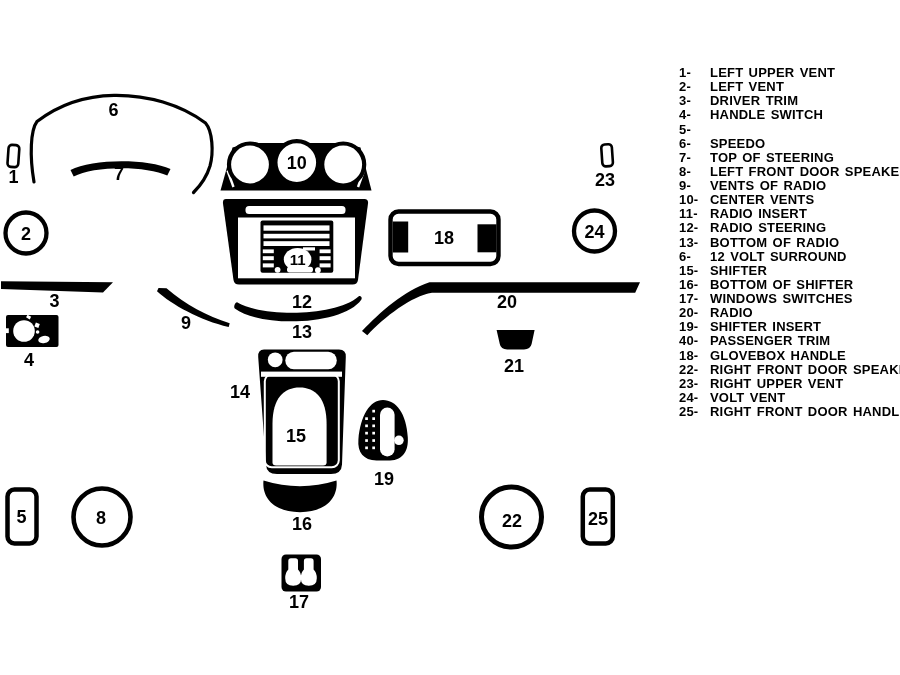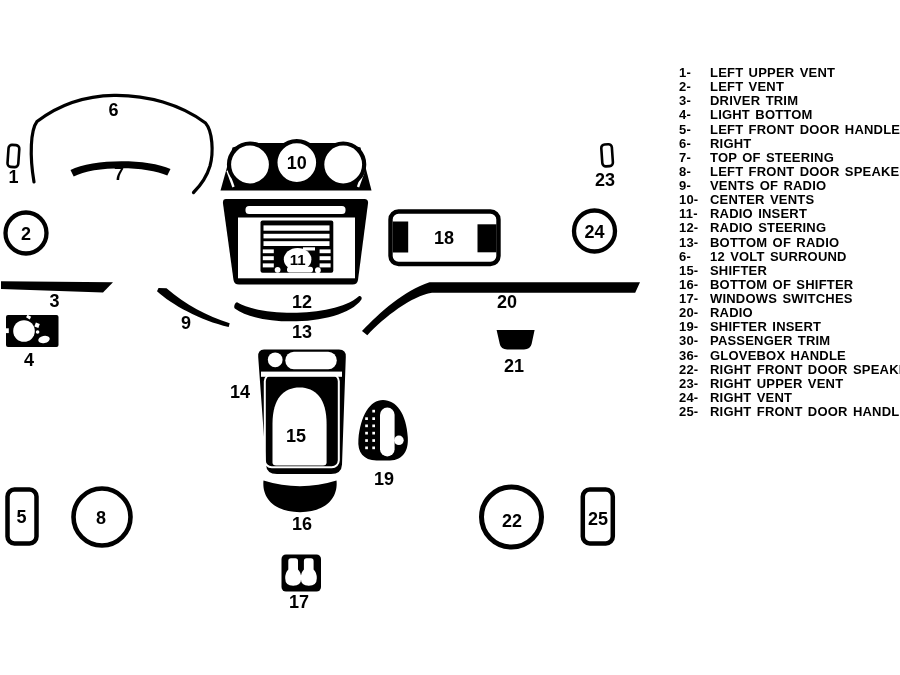--- a/index.html
+++ b/index.html
@@ -194,29 +194,28 @@
     <div class="legend-row">
         <span class="lnum">2-</span>
         <span class="llabel">LEFT VENT</span>
       </div>
     <div class="legend-row">
         <span class="lnum">3-</span>
         <span class="llabel">DRIVER TRIM</span>
       </div>
     <div class="legend-row">
         <span class="lnum">4-</span>
-        <span class="llabel">LIGHT BOTTOM</span>
+        <span class="llabel">HANDLE SWITCH</span>
       </div>
     <div class="legend-row">
         <span class="lnum">5-</span>
-        <span class="llabel">LEFT FRONT DOOR HANDLE</span>
       </div>
     <div class="legend-row">
         <span class="lnum">6-</span>
-        <span class="llabel">RIGHT</span>
+        <span class="llabel">SPEEDO</span>
       </div>
     <div class="legend-row">
         <span class="lnum">7-</span>
         <span class="llabel">TOP OF STEERING</span>
       </div>
     <div class="legend-row">
         <span class="lnum">8-</span>
         <span class="llabel">LEFT FRONT DOOR SPEAKER</span>
       </div>
     <div class="legend-row">
@@ -257,38 +256,38 @@
       </div>
     <div class="legend-row">
         <span class="lnum">20-</span>
         <span class="llabel">RADIO</span>
       </div>
     <div class="legend-row">
         <span class="lnum">19-</span>
         <span class="llabel">SHIFTER INSERT</span>
       </div>
     <div class="legend-row">
-        <span class="lnum">30-</span>
+        <span class="lnum">40-</span>
         <span class="llabel">PASSENGER TRIM</span>
       </div>
     <div class="legend-row">
-        <span class="lnum">36-</span>
+        <span class="lnum">18-</span>
         <span class="llabel">GLOVEBOX HANDLE</span>
       </div>
     <div class="legend-row">
         <span class="lnum">22-</span>
         <span class="llabel">RIGHT FRONT DOOR SPEAKER</span>
       </div>
     <div class="legend-row">
         <span class="lnum">23-</span>
         <span class="llabel">RIGHT UPPER VENT</span>
       </div>
     <div class="legend-row">
         <span class="lnum">24-</span>
-        <span class="llabel">RIGHT VENT</span>
+        <span class="llabel">VOLT VENT</span>
       </div>
     <div class="legend-row">
         <span class="lnum">25-</span>
         <span class="llabel">RIGHT FRONT DOOR HANDLE</span>
       </div>
   </div>
 
 </div>
 
 </body></html>

